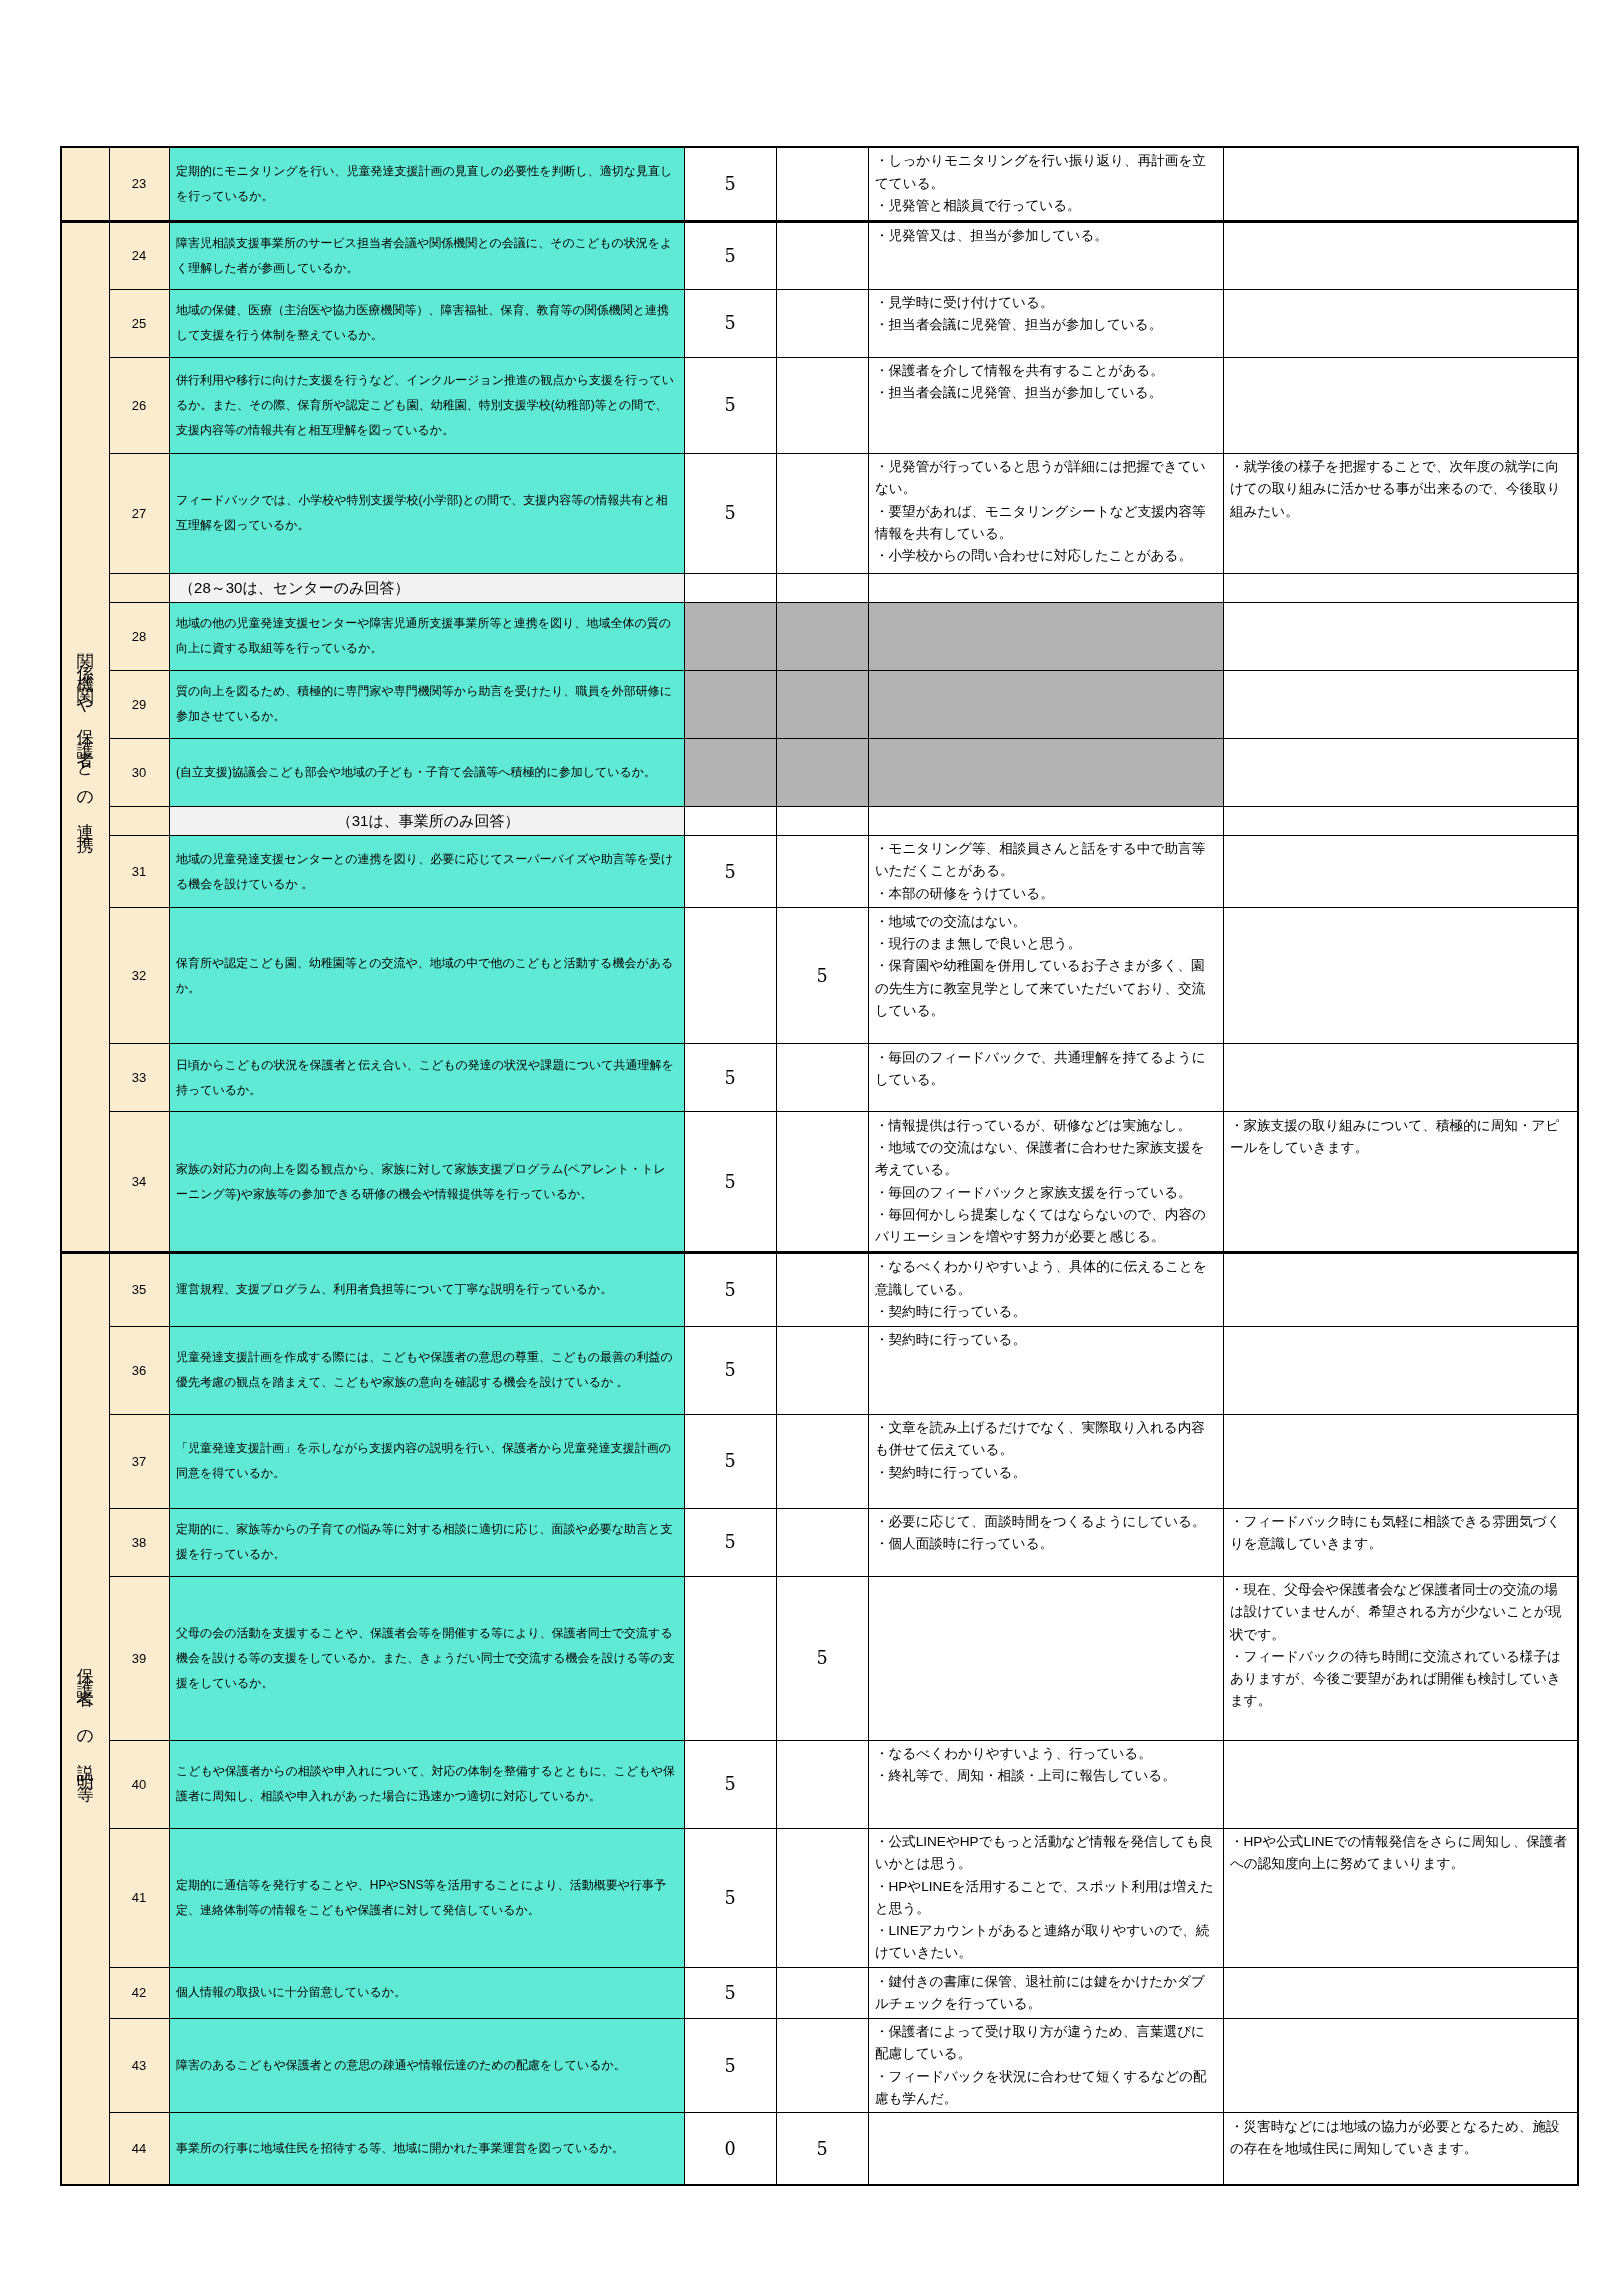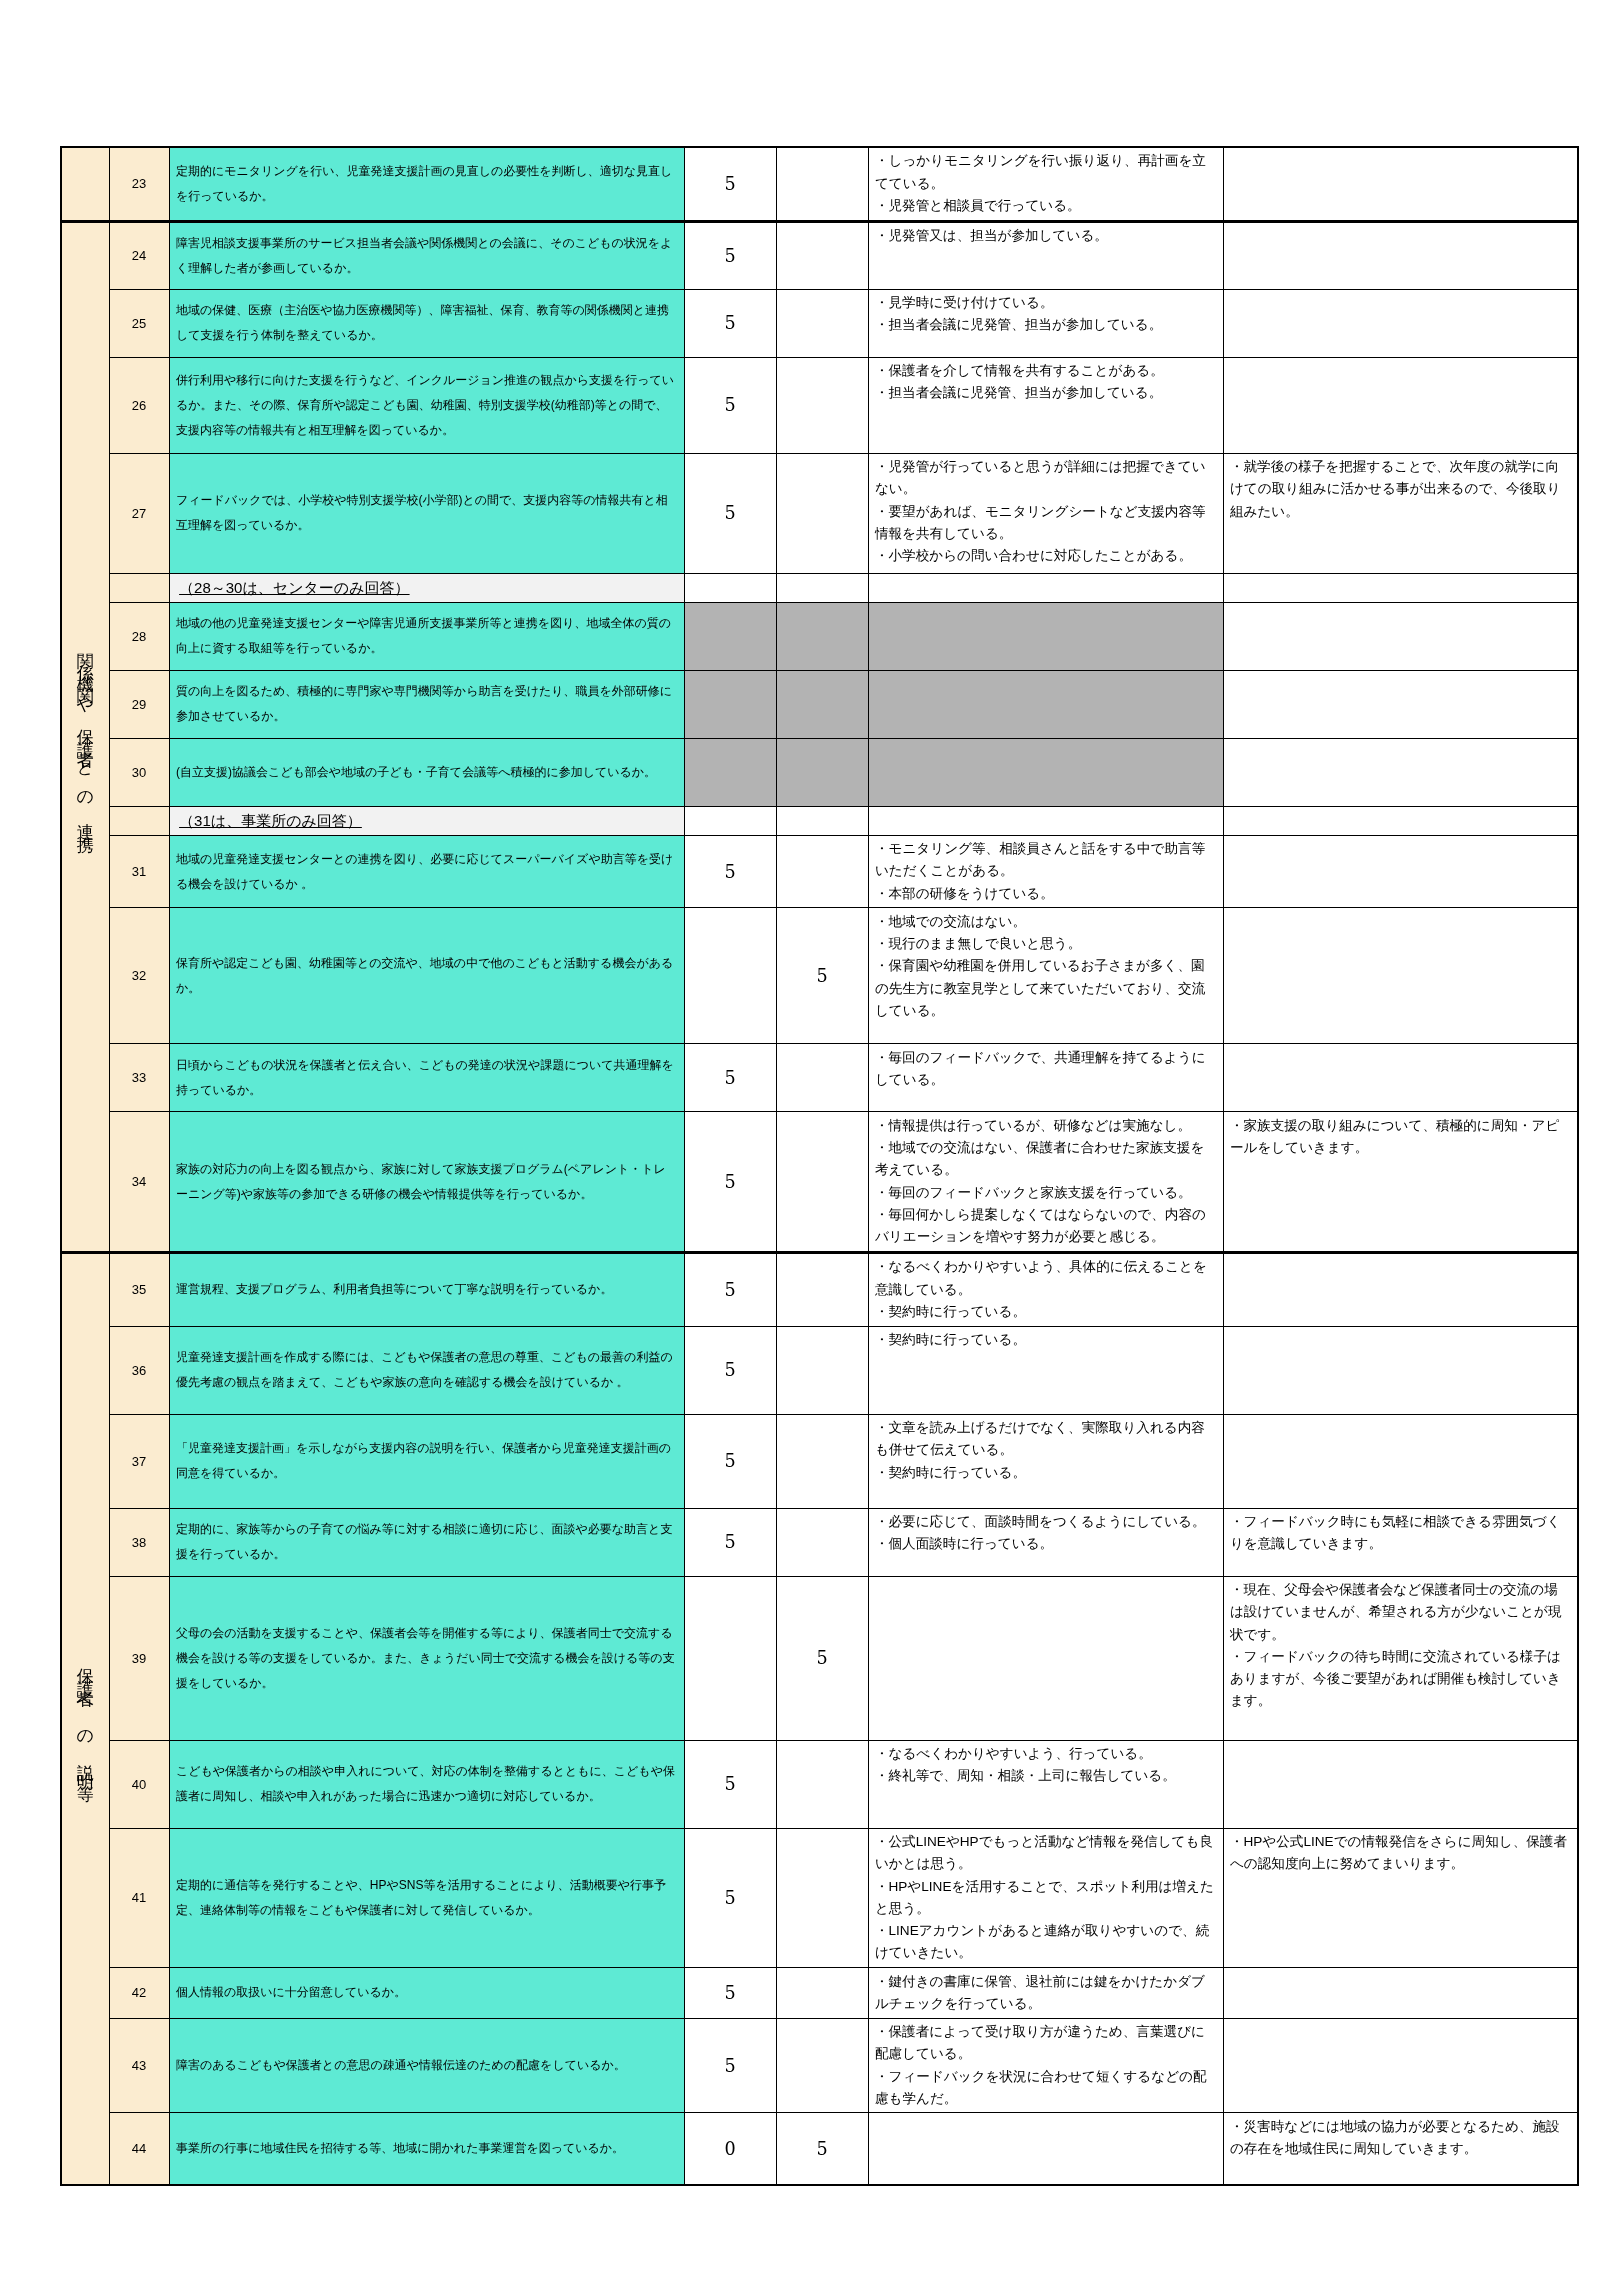--- a/index.html
+++ b/index.html
@@ -46,21 +46,20 @@
     vertical-align:middle;
     font-size:12px;line-height:25px;
     padding:3.2px 6.4px;
     background:#5eead4;
   }
   td.subheader-cell{
     background:var(--subbg);
     vertical-align:middle;
     font-size:15px;line-height:21px;
     padding:1.6px 6.4px 1.6px 9.6px;
-    text-decoration:underline;
   }
   td.score-cell{
     text-align:center;vertical-align:middle;
     font-family:"DejaVu Serif","Liberation Serif",serif;
     font-size:17.6px;
     background:#fff;
   }
   td.comment-cell, td.note-cell{
     vertical-align:top;
     font-size:13.6px;line-height:22.3px;
@@ -172,21 +171,21 @@
     <td class="note-cell"></td>
   </tr>
         <tr style="height: 68px;">
     <td class="num-cell"><span>30</span></td>
     <td class="q-cell"><span>(自立支援)協議会こども部会や地域の子ども・子育て会議等へ積極的に参加しているか。</span></td>
     <td class="score-cell s1 gray"></td>
     <td class="score-cell s2 gray"></td>
     <td class="comment-cell gray"></td>
     <td class="note-cell"></td>
   </tr>
-        <tr style="height: 29px;">
+        <tr style="height: 29px; text-align: center;">
     <td class="num-cell"></td>
     <td class="subheader-cell"><span>（31は、事業所のみ回答）</span></td>
     <td class="score-cell"></td>
     <td class="score-cell"></td>
     <td class="comment-cell"></td>
     <td class="note-cell"></td>
   </tr>
         <tr style="height: 70px;">
     <td class="num-cell"><span>31</span></td>
     <td class="q-cell"><span>地域の児童発達支援センターとの連携を図り、必要に応じてスーパーバイズや助言等を受ける機会を設けているか 。</span></td>

